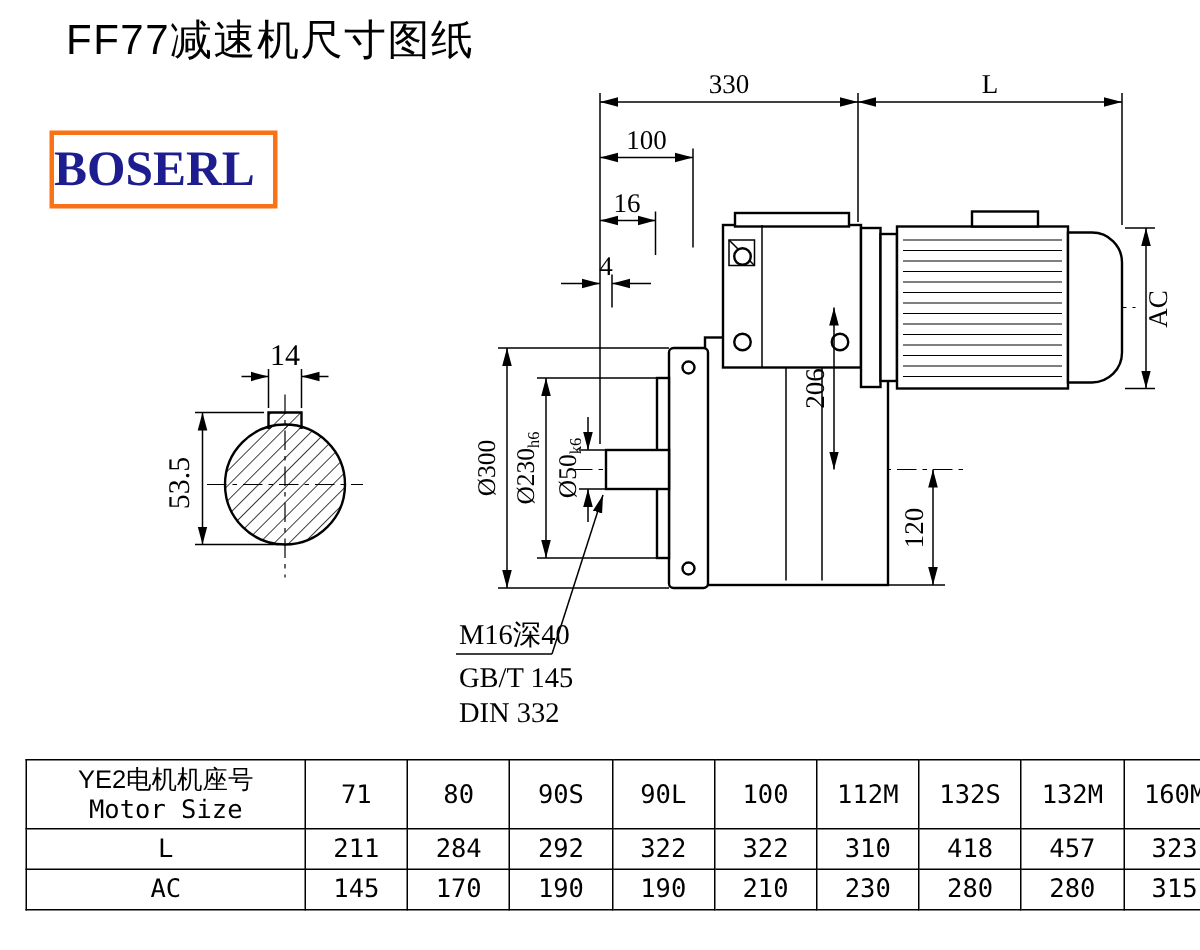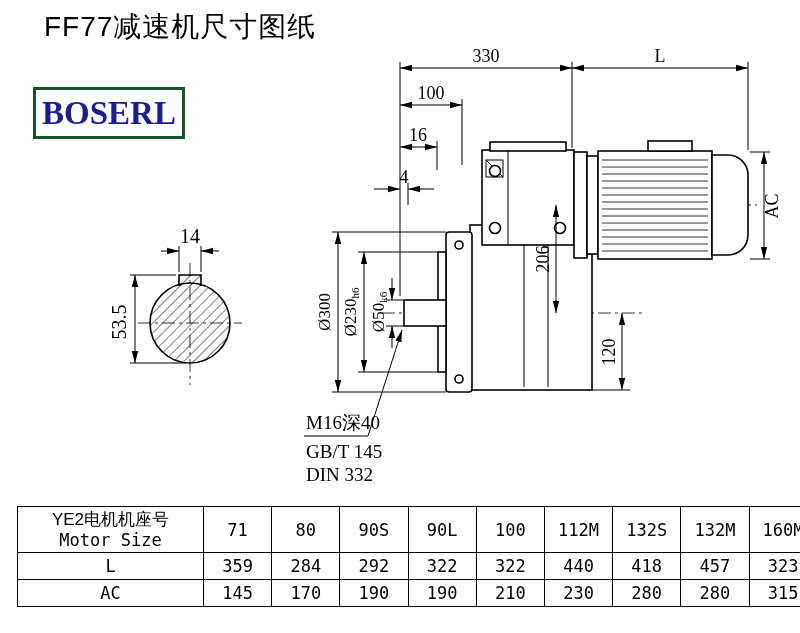--- a/index.html
+++ b/index.html
@@ -1,21 +1,21 @@
 <!DOCTYPE html>
 <html><head>
 <meta charset="utf-8">
 <style>
   html,body{margin:0;padding:0;}
   body{width:800px;height:633px;position:relative;background:#fff;overflow:hidden;
        font-family:"Liberation Sans",sans-serif;color:#000;}
   .abs{position:absolute;}
   #title{left:44px;top:8px;font-size:28px;font-weight:normal;letter-spacing:1px;white-space:nowrap;}
-  #logo{left:33px;top:87px;width:146px;height:46px;border:3px solid #14532d;box-sizing:content-box;
-        display:flex;align-items:center;justify-content:center;
+  #logo{left:33px;top:87px;width:146px;height:46px;border:3px solid #f97316;box-sizing:content-box;
+        display:flex;align-items:center;
         font-family:"Liberation Serif",serif;font-weight:bold;font-size:33px;color:#1d1d8f;}
   #drawing{left:0;top:0;}
   
   .ol{fill:#fff;stroke:#000;stroke-width:1.6;}
   .thin{fill:none;stroke:#000;stroke-width:1;}
   .fin{stroke:#000;stroke-width:0.8;}
   .dim{fill:none;stroke:#000;stroke-width:1;}
   .cl{fill:none;stroke:#000;stroke-width:0.8;stroke-dasharray:13 4 3 4;}
   .hatch-shape{fill:url(#hatch);stroke:#000;stroke-width:1.6;}
   svg text{fill:#000;}
@@ -220,26 +220,26 @@
     <td>90S</td>
     <td>90L</td>
     <td>100</td>
     <td>112M</td>
     <td>132S</td>
     <td>132M</td>
     <td>160M</td>
   </tr>
   <tr class="datarow">
     <td>L</td>
-    <td>359</td>
+    <td>211</td>
     <td>284</td>
     <td>292</td>
     <td>322</td>
     <td>322</td>
-    <td>440</td>
+    <td>310</td>
     <td>418</td>
     <td>457</td>
     <td>323</td>
   </tr>
   <tr class="datarow">
     <td>AC</td>
     <td>145</td>
     <td>170</td>
     <td>190</td>
     <td>190</td>

